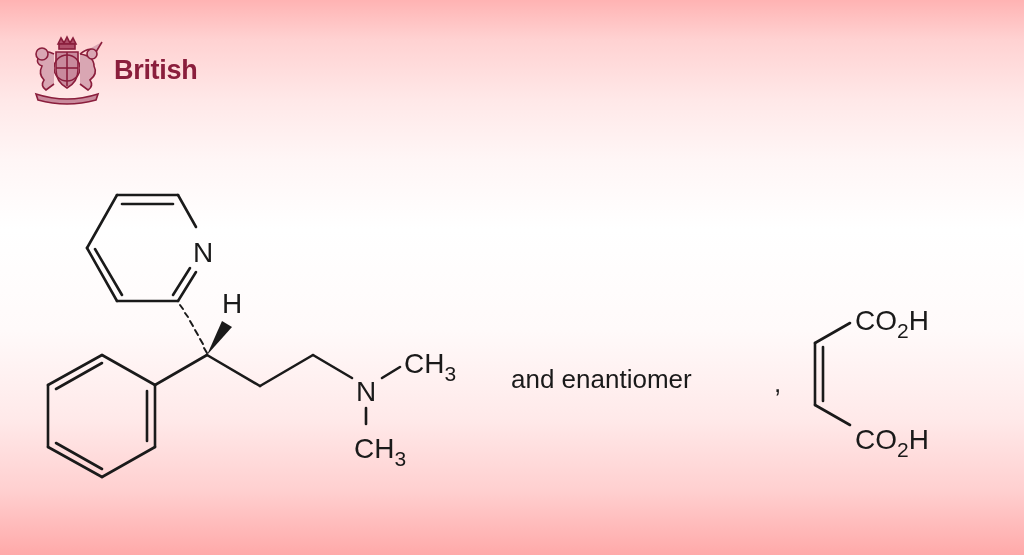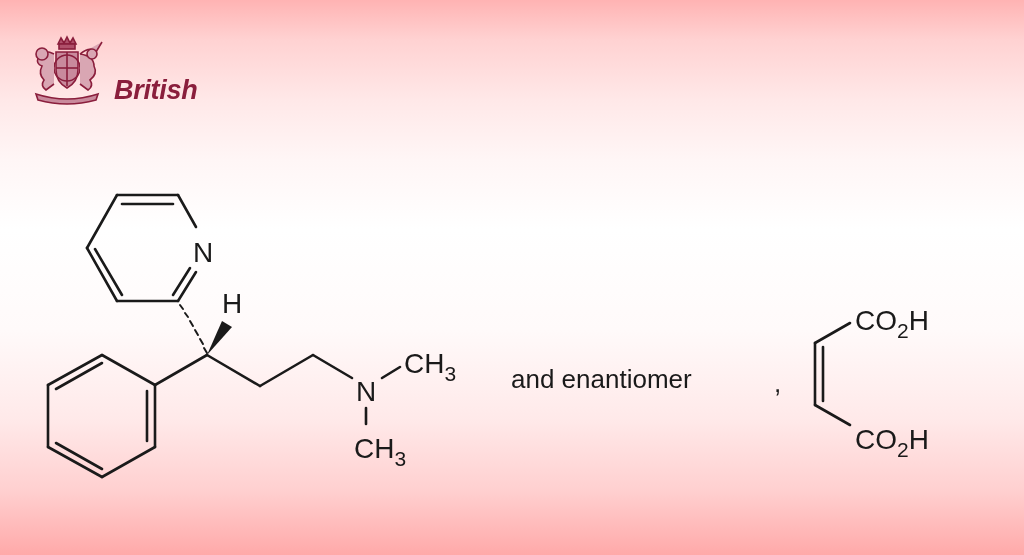--- a/index.html
+++ b/index.html
@@ -3,21 +3,21 @@
 <meta charset="utf-8">
 <style>
   html, body { margin: 0; padding: 0; }
   body {
     width: 1024px; height: 555px; overflow: hidden; position: relative;
     font-family: "Liberation Sans", sans-serif;
     background: linear-gradient(to bottom,
       #ffb3b3 0px, #ffd2d2 40px, #ffe8e8 100px, #fff6f6 160px,
       #ffffff 230px, #fffafa 330px, #ffe9e9 420px, #ffd0d0 490px, #ffa9a9 555px);
   }
-  .logo { position: absolute; left: 28px; top: 34px; display: flex; align-items: flex-end; font-style: italic; }
+  .logo { position: absolute; left: 28px; top: 34px; display: flex; align-items: center; }
   .crest { width: 78px; height: 72px; }
   .brand { margin-left: 8px; color: #8a1e3c; font-weight: bold; font-size: 27px; line-height: 32px; letter-spacing: -0.3px; }
   .brand div { display: block; }
   svg.struct { position: absolute; left: 0; top: 0; }
   .label { font-family: "Liberation Sans", sans-serif; fill: #1a1a1a; }
 </style>
 </head>
 <body>
 
 <div class="logo">

